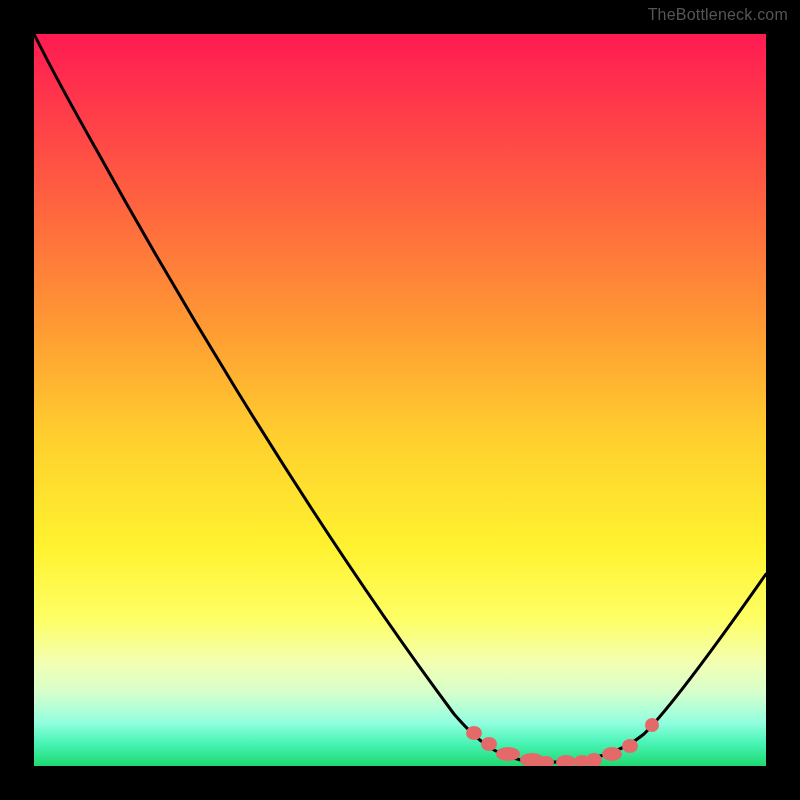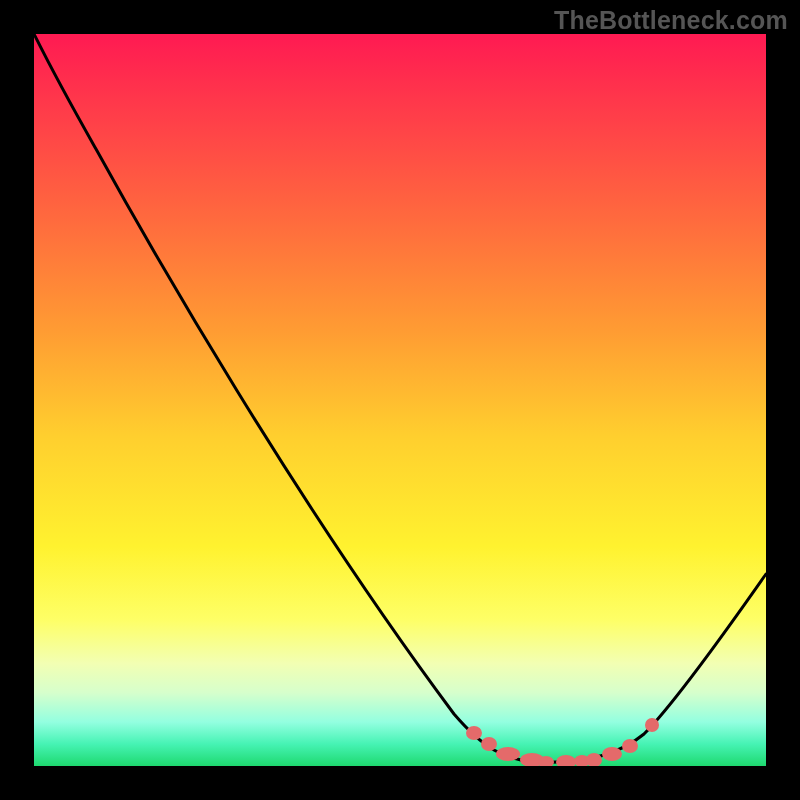--- a/index.html
+++ b/index.html
@@ -3,22 +3,22 @@
 <meta charset="utf-8">
 <style>
   * { margin: 0; padding: 0; box-sizing: border-box; }
   html, body { width: 800px; height: 800px; background: #000; overflow: hidden; }
   .container { position: relative; width: 800px; height: 800px; background: #000; }
   .watermark {
     position: absolute;
     top: 6px;
     right: 12px;
     font-family: Arial, Helvetica, sans-serif;
-    font-size: 25px;
-    font-weight: bold;
+    font-size: 16px;
+    font-weight: normal;
     color: #555555;
     letter-spacing: 0.2px;
   }
   .plot-area {
     position: absolute;
     left: 34px;
     top: 34px;
     width: 732px;
     height: 732px;
     background: linear-gradient(to bottom,

